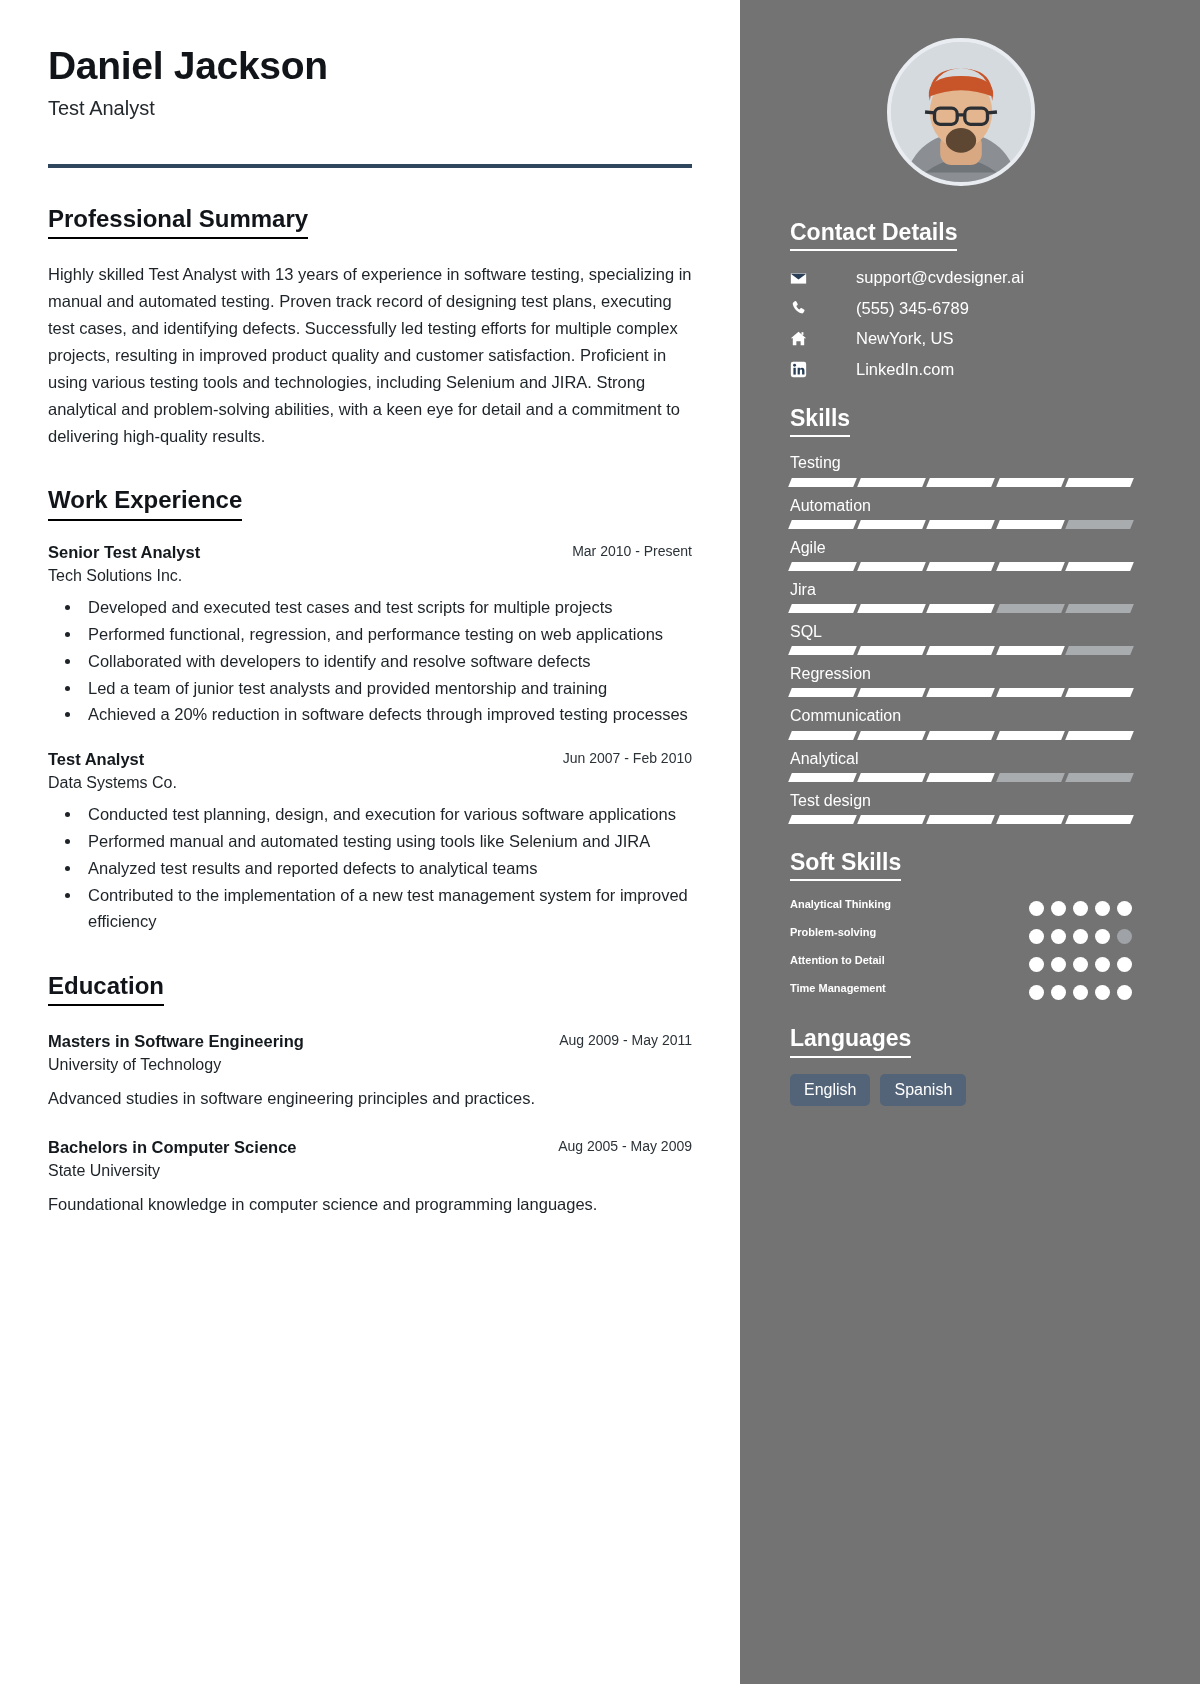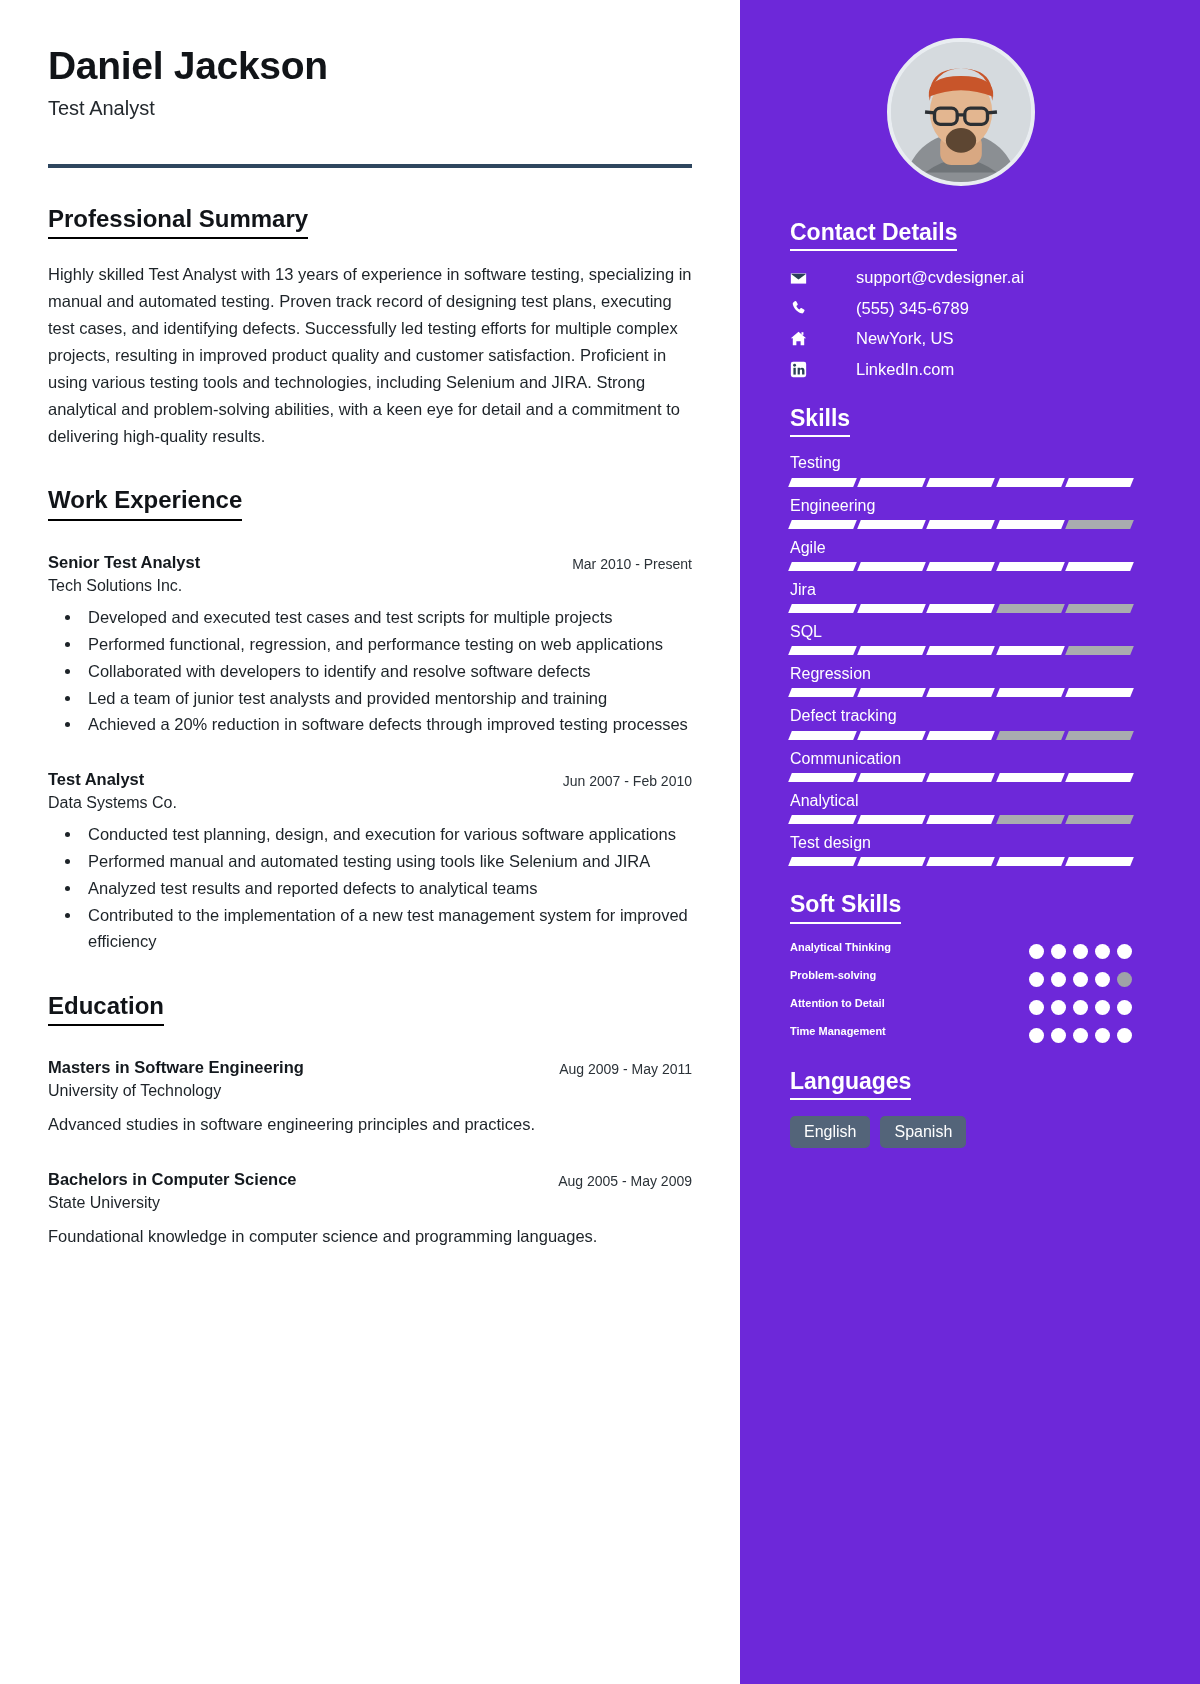--- a/index.html
+++ b/index.html
@@ -56,23 +56,22 @@
   .summary {
     margin-top: 22px;
     font-size: 16.5px;
     line-height: 1.63;
     color: #1d2328;
   }
 
   .entry { margin-top: 22px; }
   .entry-head {
     display: flex;
-    align-items: flex-end;
+    align-items: flex-start;
     justify-content: space-between;
-    margin-top: 32px;
   }
   .entry-role {
     font-size: 16.5px;
     font-weight: bold;
     color: #14191e;
   }
   .entry-date {
     font-size: 14px;
     color: #2b3238;
     white-space: nowrap;
@@ -98,21 +97,21 @@
     margin-top: 12px;
     font-size: 16.5px;
     line-height: 1.55;
     color: #1d2328;
   }
   .edu-entry { margin-top: 26px; }
 
   
   .sidebar {
     width: 460px;
-    background: #6d28d9;
+    background: #737373;
     color: #ffffff;
     padding: 38px 68px 40px 50px;
   }
   .avatar-wrap {
     display: flex;
     justify-content: center;
     margin-bottom: 34px;
   }
   .avatar {
     width: 148px;
@@ -357,21 +356,21 @@
             <div class="skill-name">Testing</div>
             <div class="skill-bar">
               <span class="seg"></span>
               <span class="seg"></span>
               <span class="seg"></span>
               <span class="seg"></span>
               <span class="seg"></span>
             </div>
           </div>
           <div class="skill">
-            <div class="skill-name">Engineering</div>
+            <div class="skill-name">Automation</div>
             <div class="skill-bar">
               <span class="seg"></span>
               <span class="seg"></span>
               <span class="seg"></span>
               <span class="seg"></span>
               <span class="seg off"></span>
             </div>
           </div>
           <div class="skill">
             <div class="skill-name">Agile</div>
@@ -404,30 +403,20 @@
             </div>
           </div>
           <div class="skill">
             <div class="skill-name">Regression</div>
             <div class="skill-bar">
               <span class="seg"></span>
               <span class="seg"></span>
               <span class="seg"></span>
               <span class="seg"></span>
               <span class="seg"></span>
-            </div>
-          </div>
-          <div class="skill">
-            <div class="skill-name">Defect tracking</div>
-            <div class="skill-bar">
-              <span class="seg"></span>
-              <span class="seg"></span>
-              <span class="seg"></span>
-              <span class="seg off"></span>
-              <span class="seg off"></span>
             </div>
           </div>
           <div class="skill">
             <div class="skill-name">Communication</div>
             <div class="skill-bar">
               <span class="seg"></span>
               <span class="seg"></span>
               <span class="seg"></span>
               <span class="seg"></span>
               <span class="seg"></span>

